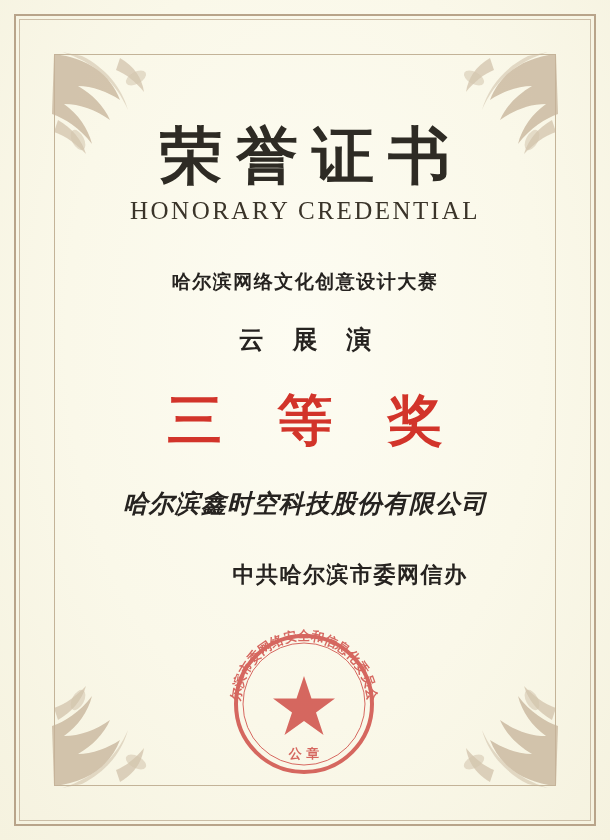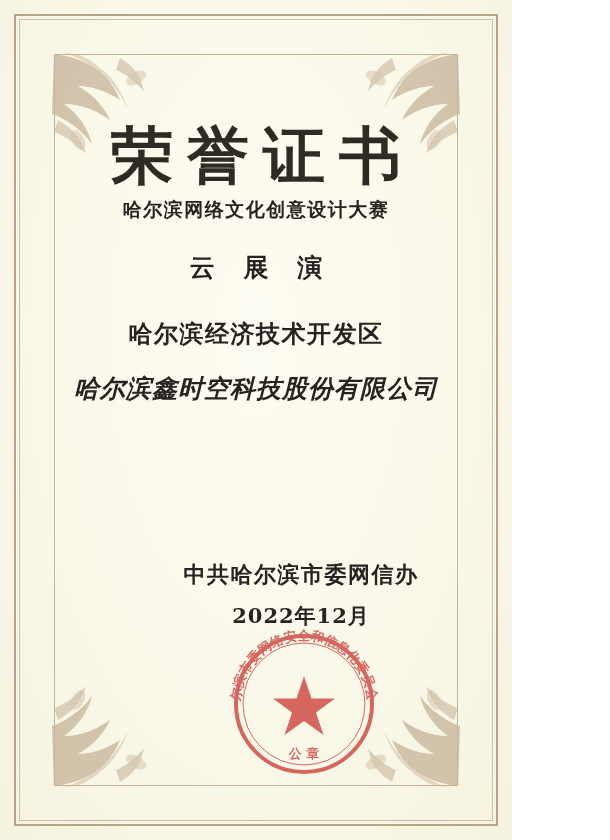--- a/index.html
+++ b/index.html
@@ -9,21 +9,21 @@
   }
   body {
     width: 610px;
     height: 840px;
     font-family: "Liberation Serif", serif;
     overflow: hidden;
   }
 
   .certificate {
     position: relative;
-    width: 512px;
+    width: 610px;
     height: 840px;
     background:
       radial-gradient(ellipse at 50% 40%, #fdfcf2 0%, #faf8e9 55%, #f5f2df 100%);
     box-sizing: border-box;
     overflow: hidden;
   }
 
   
   .frame-outer {
     position: absolute;
@@ -257,30 +257,30 @@
         <path d="M72 10 C 86 18, 94 30, 96 44 C 88 34, 78 26, 68 22 Z" opacity="0.75"></path>
         <path d="M10 72 C 24 80, 34 92, 38 106 C 28 96, 18 88, 6 84 Z" opacity="0.75"></path>
         <ellipse cx="88" cy="30" rx="11" ry="6" transform="rotate(-28 88 30)" opacity="0.55"></ellipse>
         <ellipse cx="30" cy="92" rx="6" ry="11" transform="rotate(-28 30 92)" opacity="0.55"></ellipse>
       </g>
     </svg>
   </div>
 
   <div class="content">
     <div class="title-cn">荣誉证书</div>
+    <div class="title-en">HONORARY CREDENTIAL</div>
 
     <div class="line-contest">哈尔滨网络文化创意设计大赛</div>
     <div class="line-section">云 展 演</div>
-    <div class="line-org1">哈尔滨经济技术开发区</div>
+    <div class="award">三 等 奖</div>
     <div class="line-company">哈尔滨鑫时空科技股份有限公司</div>
   </div>
 
   <div class="issuer-block">
     <div class="issuer">中共哈尔滨市委网信办</div>
-    <div class="issue-date">2022年12月</div>
   </div>
 
   <div class="seal">
     <svg width="172" height="172" viewBox="0 0 172 172" xmlns="http://www.w3.org/2000/svg">
       <defs>
         <path id="sealArc" d="M 86,86 m -64,0 a 64,64 0 1,1 128,0" fill="none"></path>
         <path id="sealArcTop" d="M 22,86 a 64,64 0 1,1 128,0" fill="none"></path>
       </defs>
       <circle cx="86" cy="86" r="68" fill="none" stroke="#c8302b" stroke-width="4"></circle>
       <circle cx="86" cy="86" r="61" fill="none" stroke="#c8302b" stroke-width="1"></circle>

